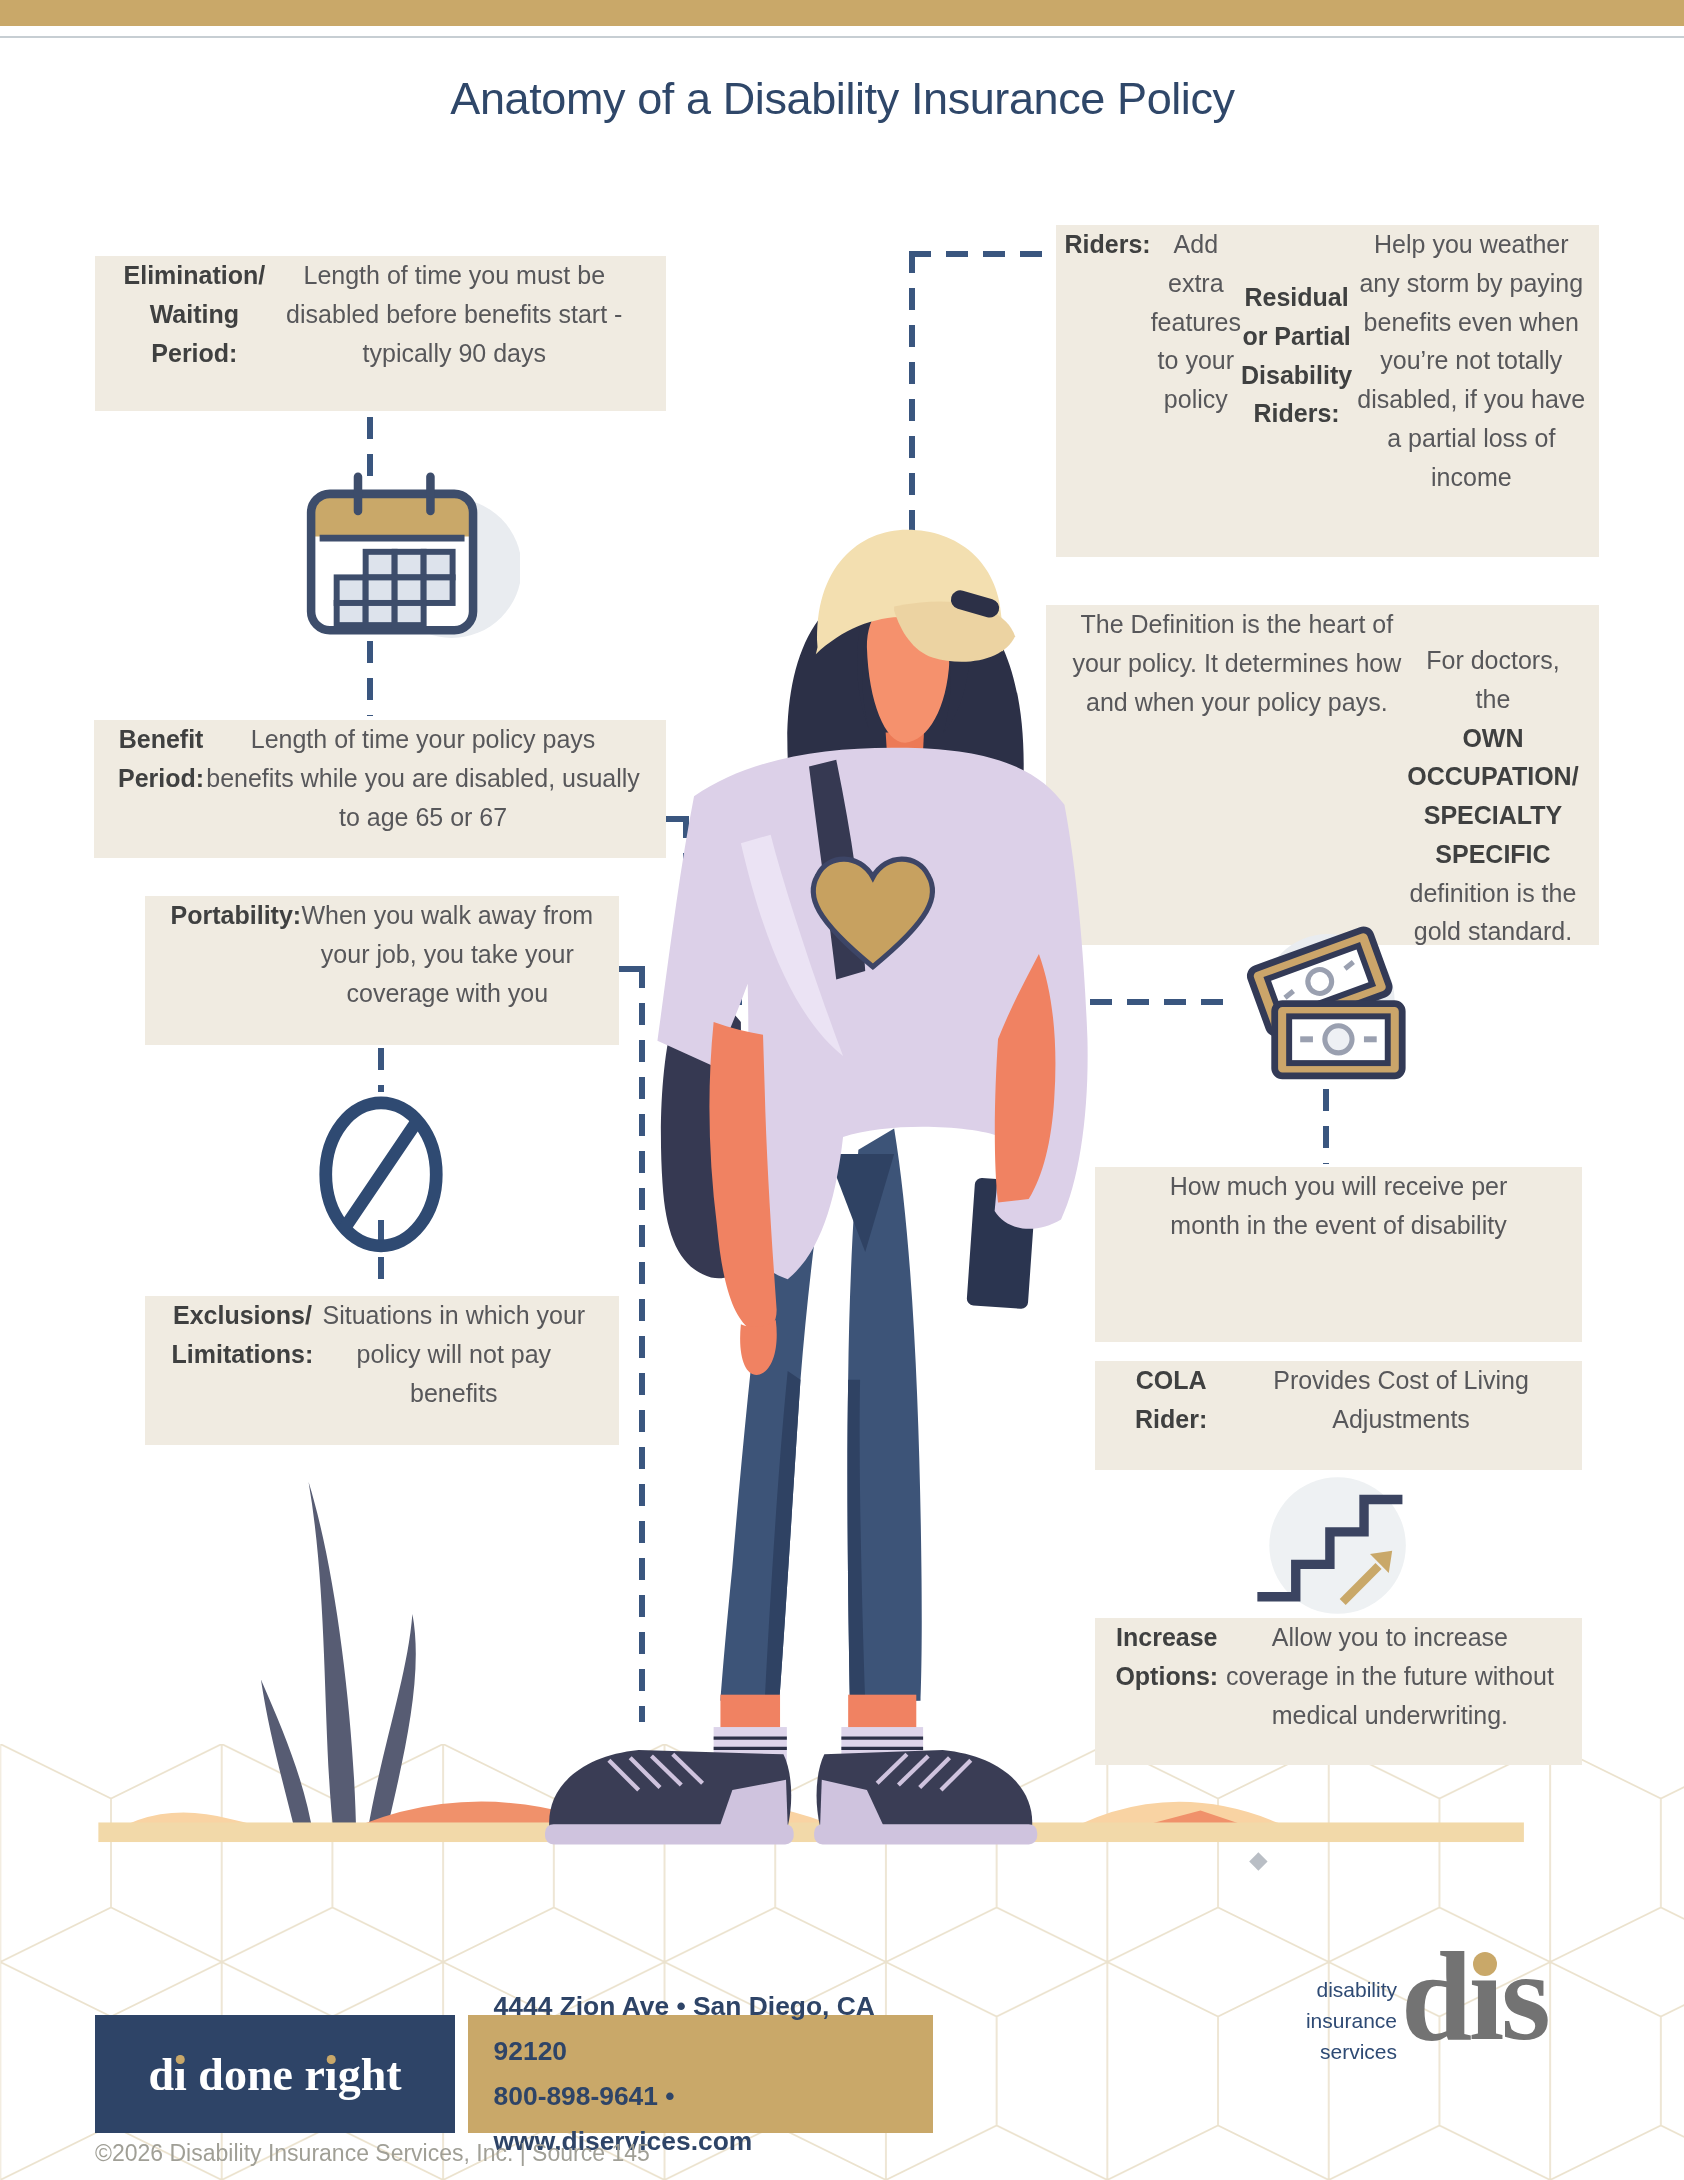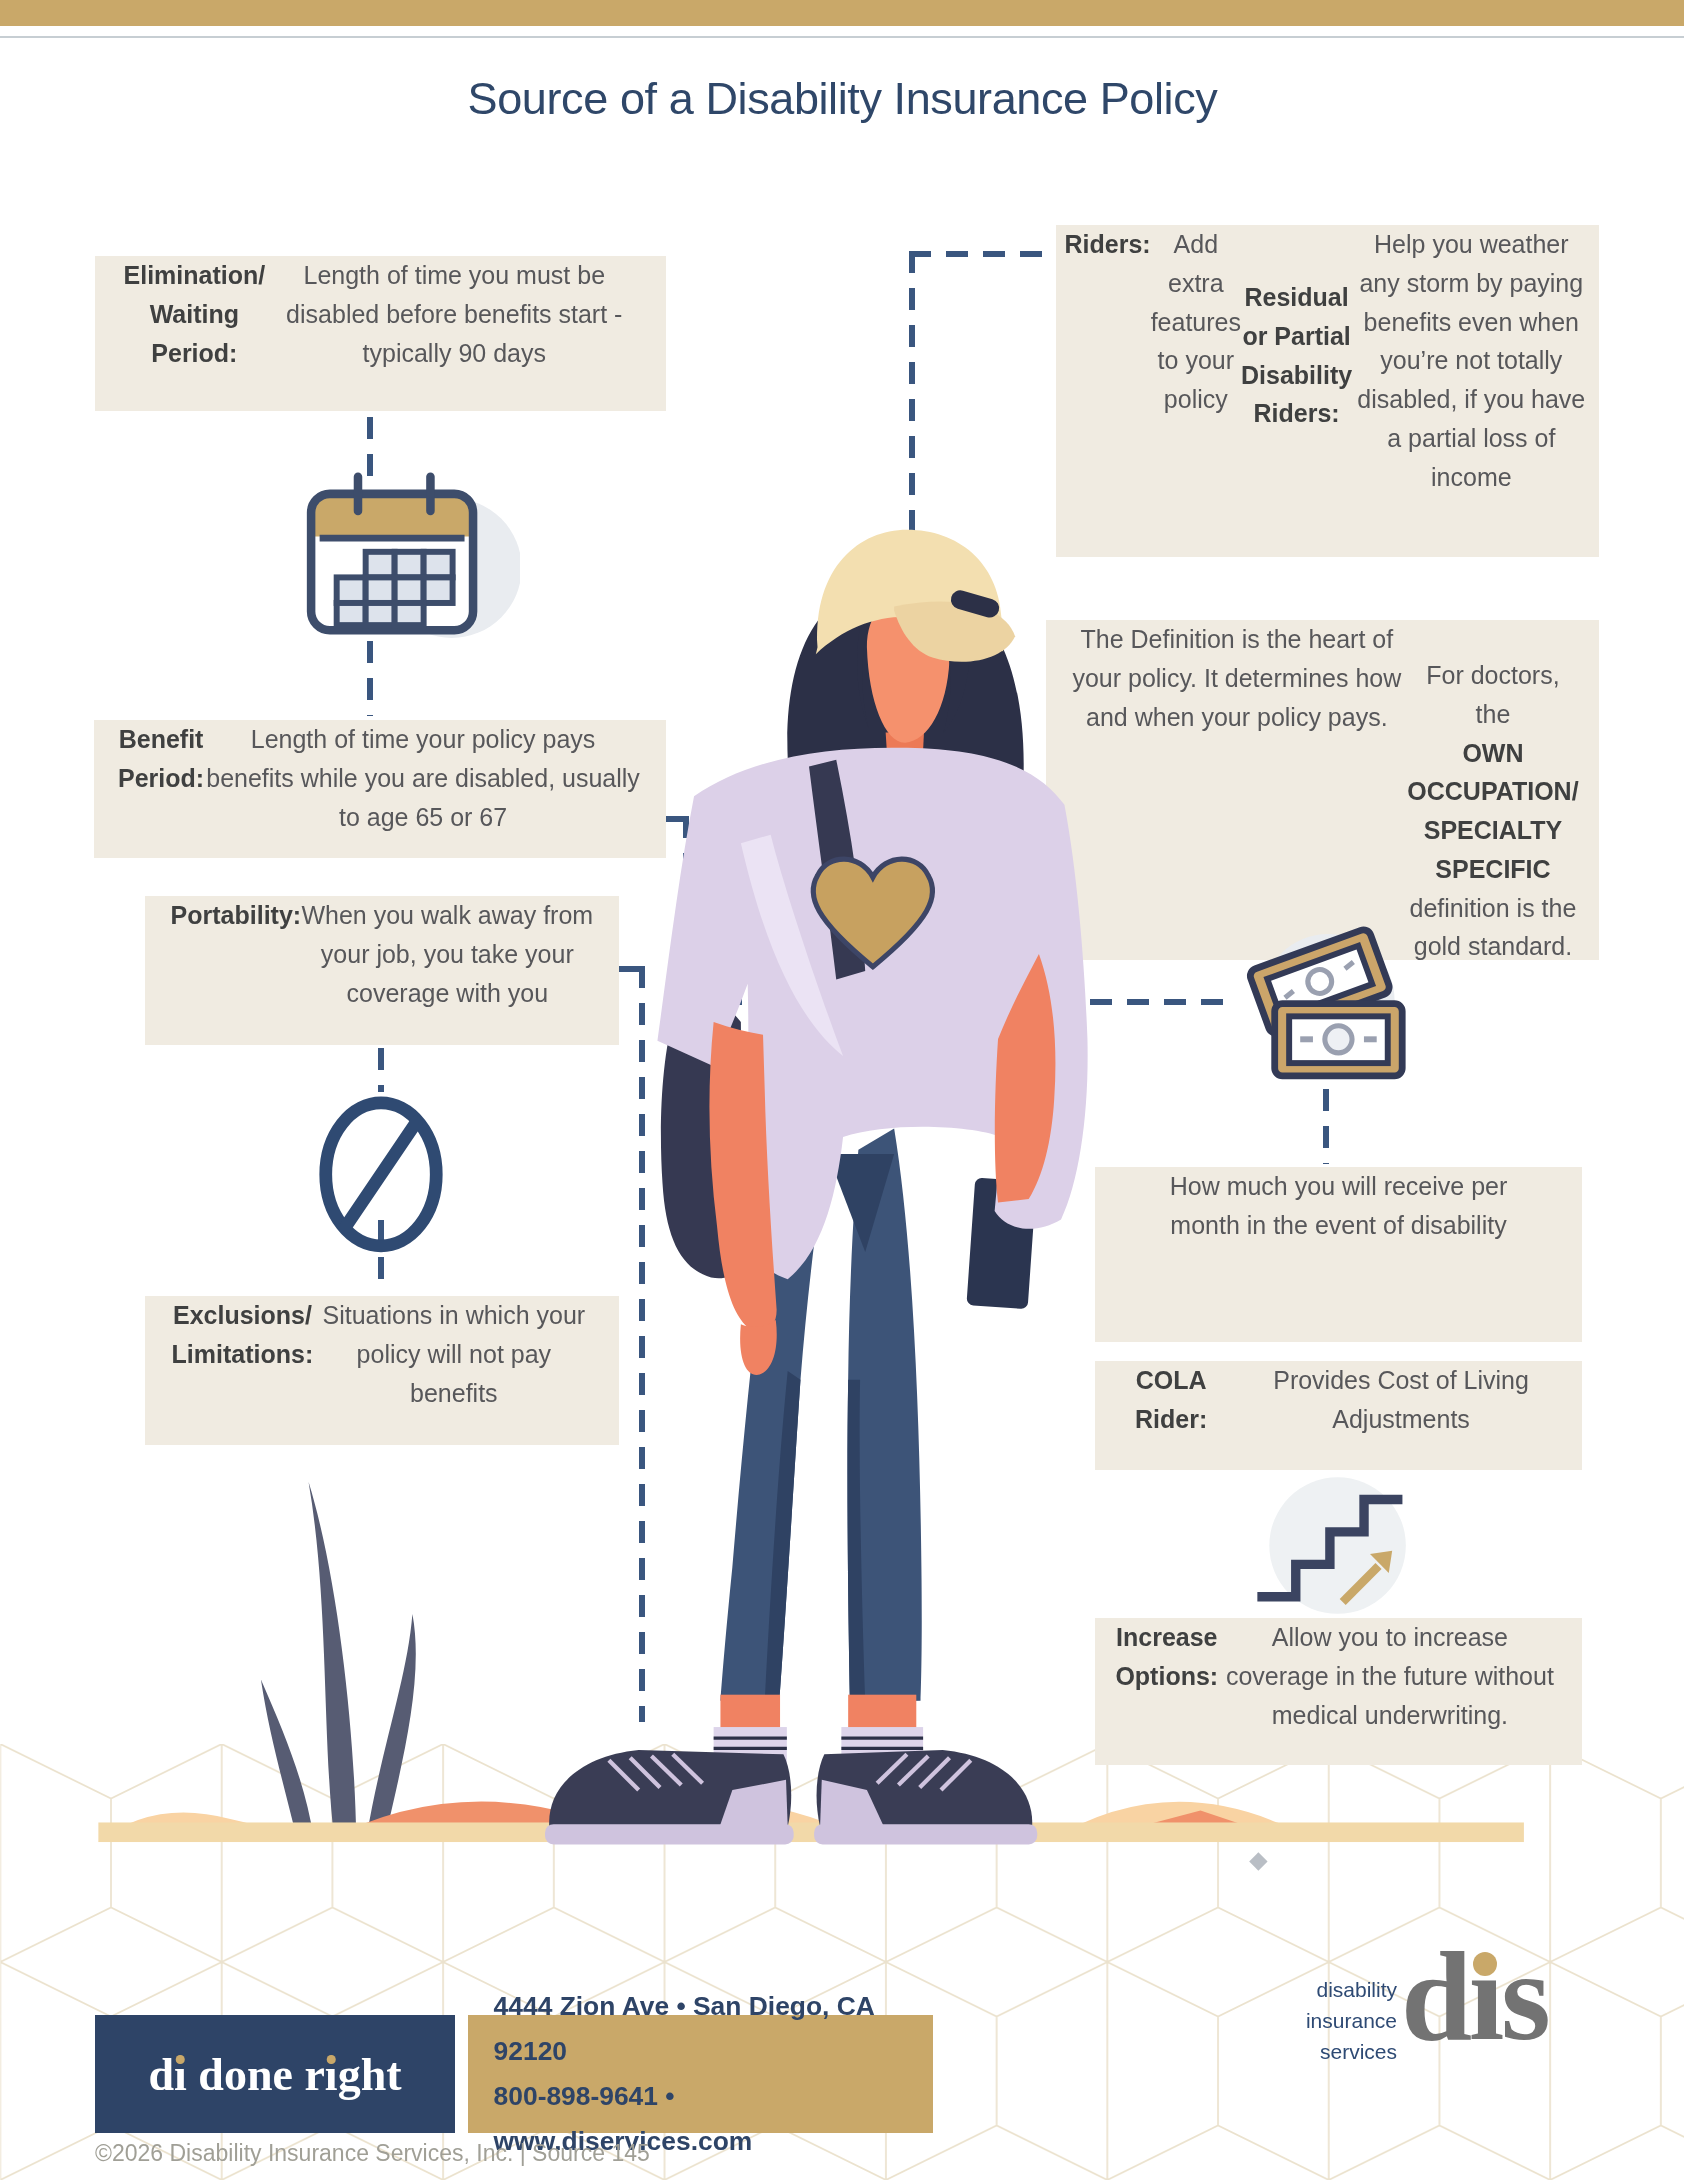--- a/index.html
+++ b/index.html
@@ -49,21 +49,21 @@
     <defs>
       <pattern id="geo" width="260" height="256" patternUnits="userSpaceOnUse">
         <path d="M0,0 L130,64 L260,0 M130,64 L130,192 M0,256 L130,192 L260,256 M0,0 L0,256 M260,0 L260,256" fill="none" stroke="#e9dfc8" stroke-width="2"></path>
       </pattern>
     </defs>
     <rect width="1978" height="512" fill="url(#geo)" opacity="0.9"></rect>
   </svg>
 
   <div class="topbar"></div>
   <div class="topline"></div>
-  <h1 class="title" style="margin:0">Source of a Disability Insurance Policy</h1>
+  <h1 class="title" style="margin:0">Anatomy of a Disability Insurance Policy</h1>
 
   <div class="dash-v" style="left:367px;top:417px;height:60px"></div>
   <div class="dash-v" style="left:367px;top:641px;height:75px"></div>
   <div class="dash-h" style="left:909px;top:251px;width:147px"></div>
   <div class="dash-v" style="left:909px;top:251px;height:281px"></div>
   <div class="dash-h" style="left:666px;top:816px;width:23px"></div>
   <div class="dash-v" style="left:683px;top:816px;height:189px"></div>
   <div class="dash-h" style="left:683px;top:999px;width:549px"></div>
   <div class="dash-h" style="left:944px;top:908px;width:213px"></div>
   <div class="dash-v" style="left:1151px;top:889px;height:25px"></div>
@@ -93,21 +93,21 @@
     <p>Situations in which your policy will not pay benefits</p>
   </div>
 
   <div class="callout" style="left:1056px;top:225px;width:543px;height:332px;padding:0 8.5px;box-sizing:border-box">
     <p class="hd">Riders:</p>
     <p>Add extra features to your policy</p>
     <p class="hd" style="margin-top:53px">Residual or Partial Disability Riders:</p>
     <p>Help you weather any storm by paying benefits even when you’re not totally disabled, if you have a partial loss of income</p>
   </div>
 
-  <div class="callout" style="left:1046px;top:620px;width:553px;height:340px;padding:0 20.4px;box-sizing:border-box">
+  <div class="callout" style="left:1046px;top:605px;width:553px;height:340px;padding:0 20.4px;box-sizing:border-box">
     <p>The Definition is the heart of your policy. It determines how and when your policy pays.</p>
     <p style="margin-top:36px"><span>For doctors, the</span><br>
       <span class="bold-inline">OWN OCCUPATION/ SPECIALTY</span><br>
       <span class="bold-inline">SPECIFIC</span><span> definition is the gold standard.</span>
     </p>
   </div>
 
   <div class="callout" style="left:1095px;top:1167px;width:487px;height:175px;padding:0 48px;box-sizing:border-box">
     <p>How much you will receive per month in the event of disability</p>
   </div>

